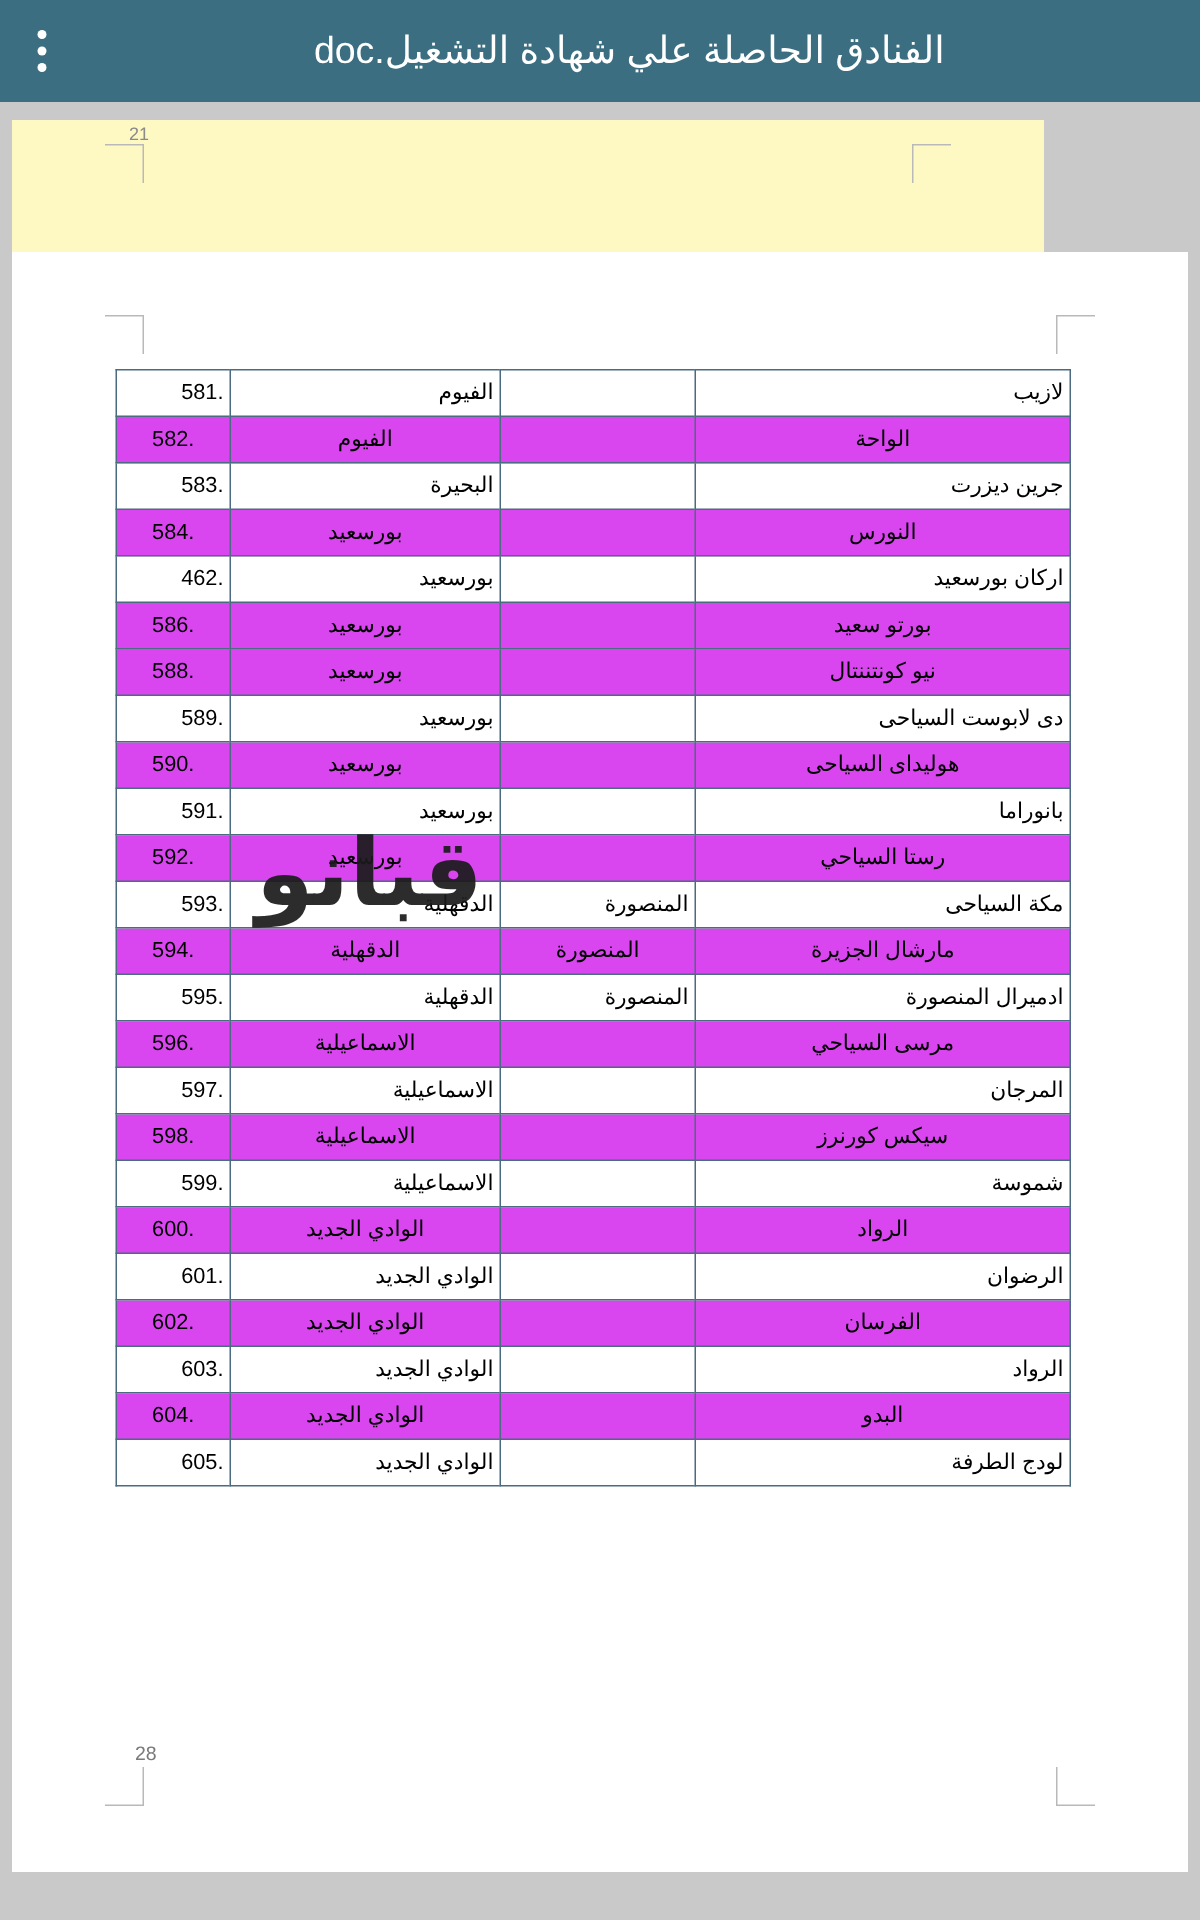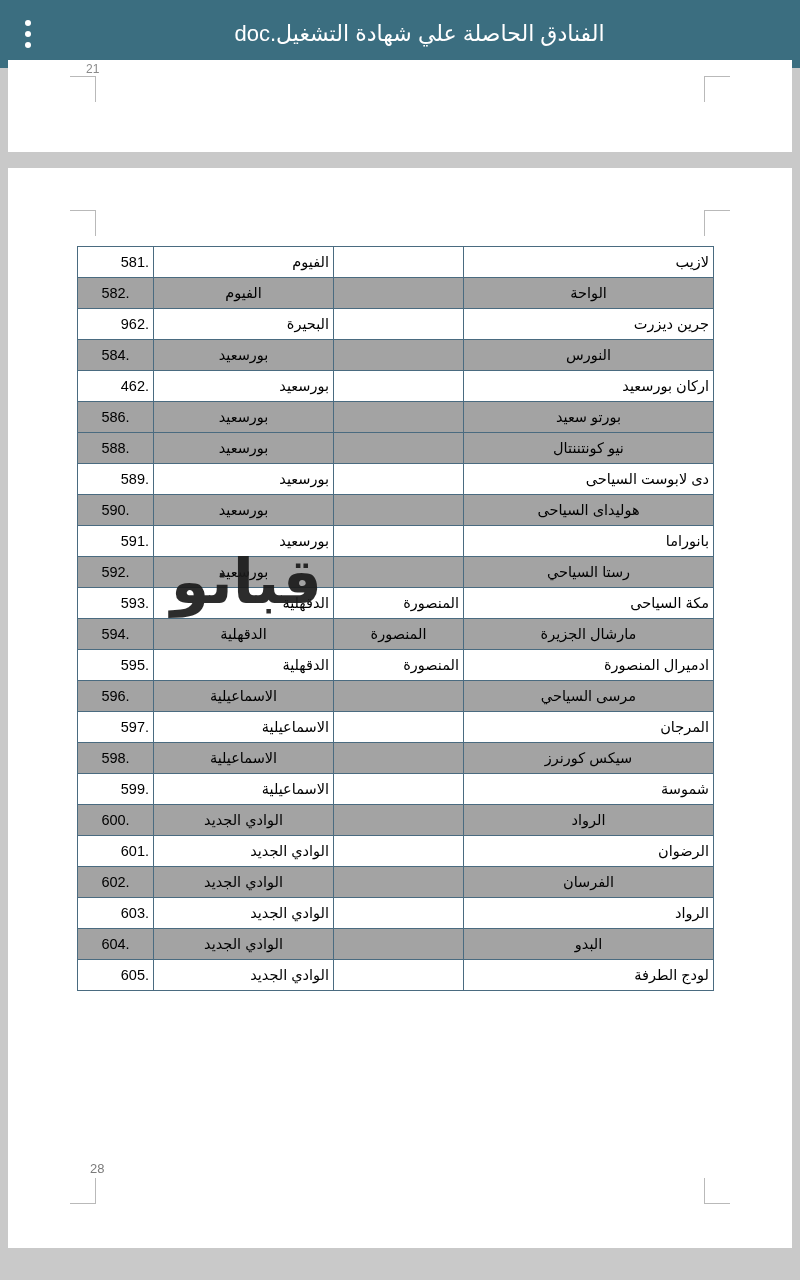--- a/index.html
+++ b/index.html
@@ -16,21 +16,21 @@
     position: absolute; top: 0; left: 0;
     width: 800px; height: 68px;
     background: #3b6e80;
     display: flex; align-items: center;
     direction: rtl;
   }
   .appbar-title {
     flex: 1;
     text-align: center;
     color: #ffffff;
-    font-size: 22px;
+    font-size: 25px;
     font-weight: 400;
     white-space: nowrap;
     overflow: hidden;
     text-overflow: ellipsis;
     padding-left: 8px;
     padding-right: 25px;
     letter-spacing: 0px;
   }
   .menu-dots {
     width: 56px; height: 68px;
@@ -42,23 +42,23 @@
   .menu-dots span {
     display: block;
     width: 6px; height: 6px;
     border-radius: 50%;
     background: #ffffff;
   }
 
   
   .page-prev {
     position: absolute;
-    top: 60px; left: 8px;
-    width: 784px; height: 92px;
-    background: #ffffff;
+    top: 80px; left: 8px;
+    width: 688px; height: 92px;
+    background: #fef9c3;
   }
   .page-prev .corner-mark {
     position: absolute;
     width: 26px; height: 26px;
   }
   .page-prev .cm-tr { top: 16px; left: 62px; border-top: 1px solid #b9b9b9; border-right: 1px solid #b9b9b9; }
   .page-prev .cm-tl { top: 16px; right: 62px; border-top: 1px solid #b9b9b9; border-left: 1px solid #b9b9b9; }
   .page-prev .pagenum {
     position: absolute;
     top: 2px; left: 78px;
@@ -115,21 +115,21 @@
   td.c-num {
     width: 76px;
     direction: ltr;
     text-align: center;
     font-weight: 700;
     font-size: 15px;
   }
   td.c-gov { width: 180px; font-weight: 700; font-size: 14px; }
   td.c-city { width: 130px; font-weight: 700; font-size: 14px; }
   td.c-name { width: 250px; font-weight: 700; font-size: 14px; }
-  tr.alt td { background: #a3a3a3; }
+  tr.alt td { background: #d946ef; }
   tr.plain td { background: #ffffff; text-align: right; }
   tr.tall td { height: 54px; }
 
   
   .watermark {
     position: absolute;
     top: 545px; right: 478px;
     font-size: 62px;
     font-weight: 700;
     color: #1b1b1b;
@@ -178,21 +178,21 @@
           <tr class="alt">
             <td class="c-name">الواحة</td>
             <td class="c-city"></td>
             <td class="c-gov">الفيوم</td>
             <td class="c-num">582.</td>
           </tr>
           <tr class="plain">
             <td class="c-name">جرين ديزرت</td>
             <td class="c-city"></td>
             <td class="c-gov">البحيرة</td>
-            <td class="c-num">962.</td>
+            <td class="c-num">583.</td>
           </tr>
           <tr class="alt">
             <td class="c-name">النورس</td>
             <td class="c-city"></td>
             <td class="c-gov">بورسعيد</td>
             <td class="c-num">584.</td>
           </tr>
           <tr class="plain">
             <td class="c-name">اركان بورسعيد</td>
             <td class="c-city"></td>

